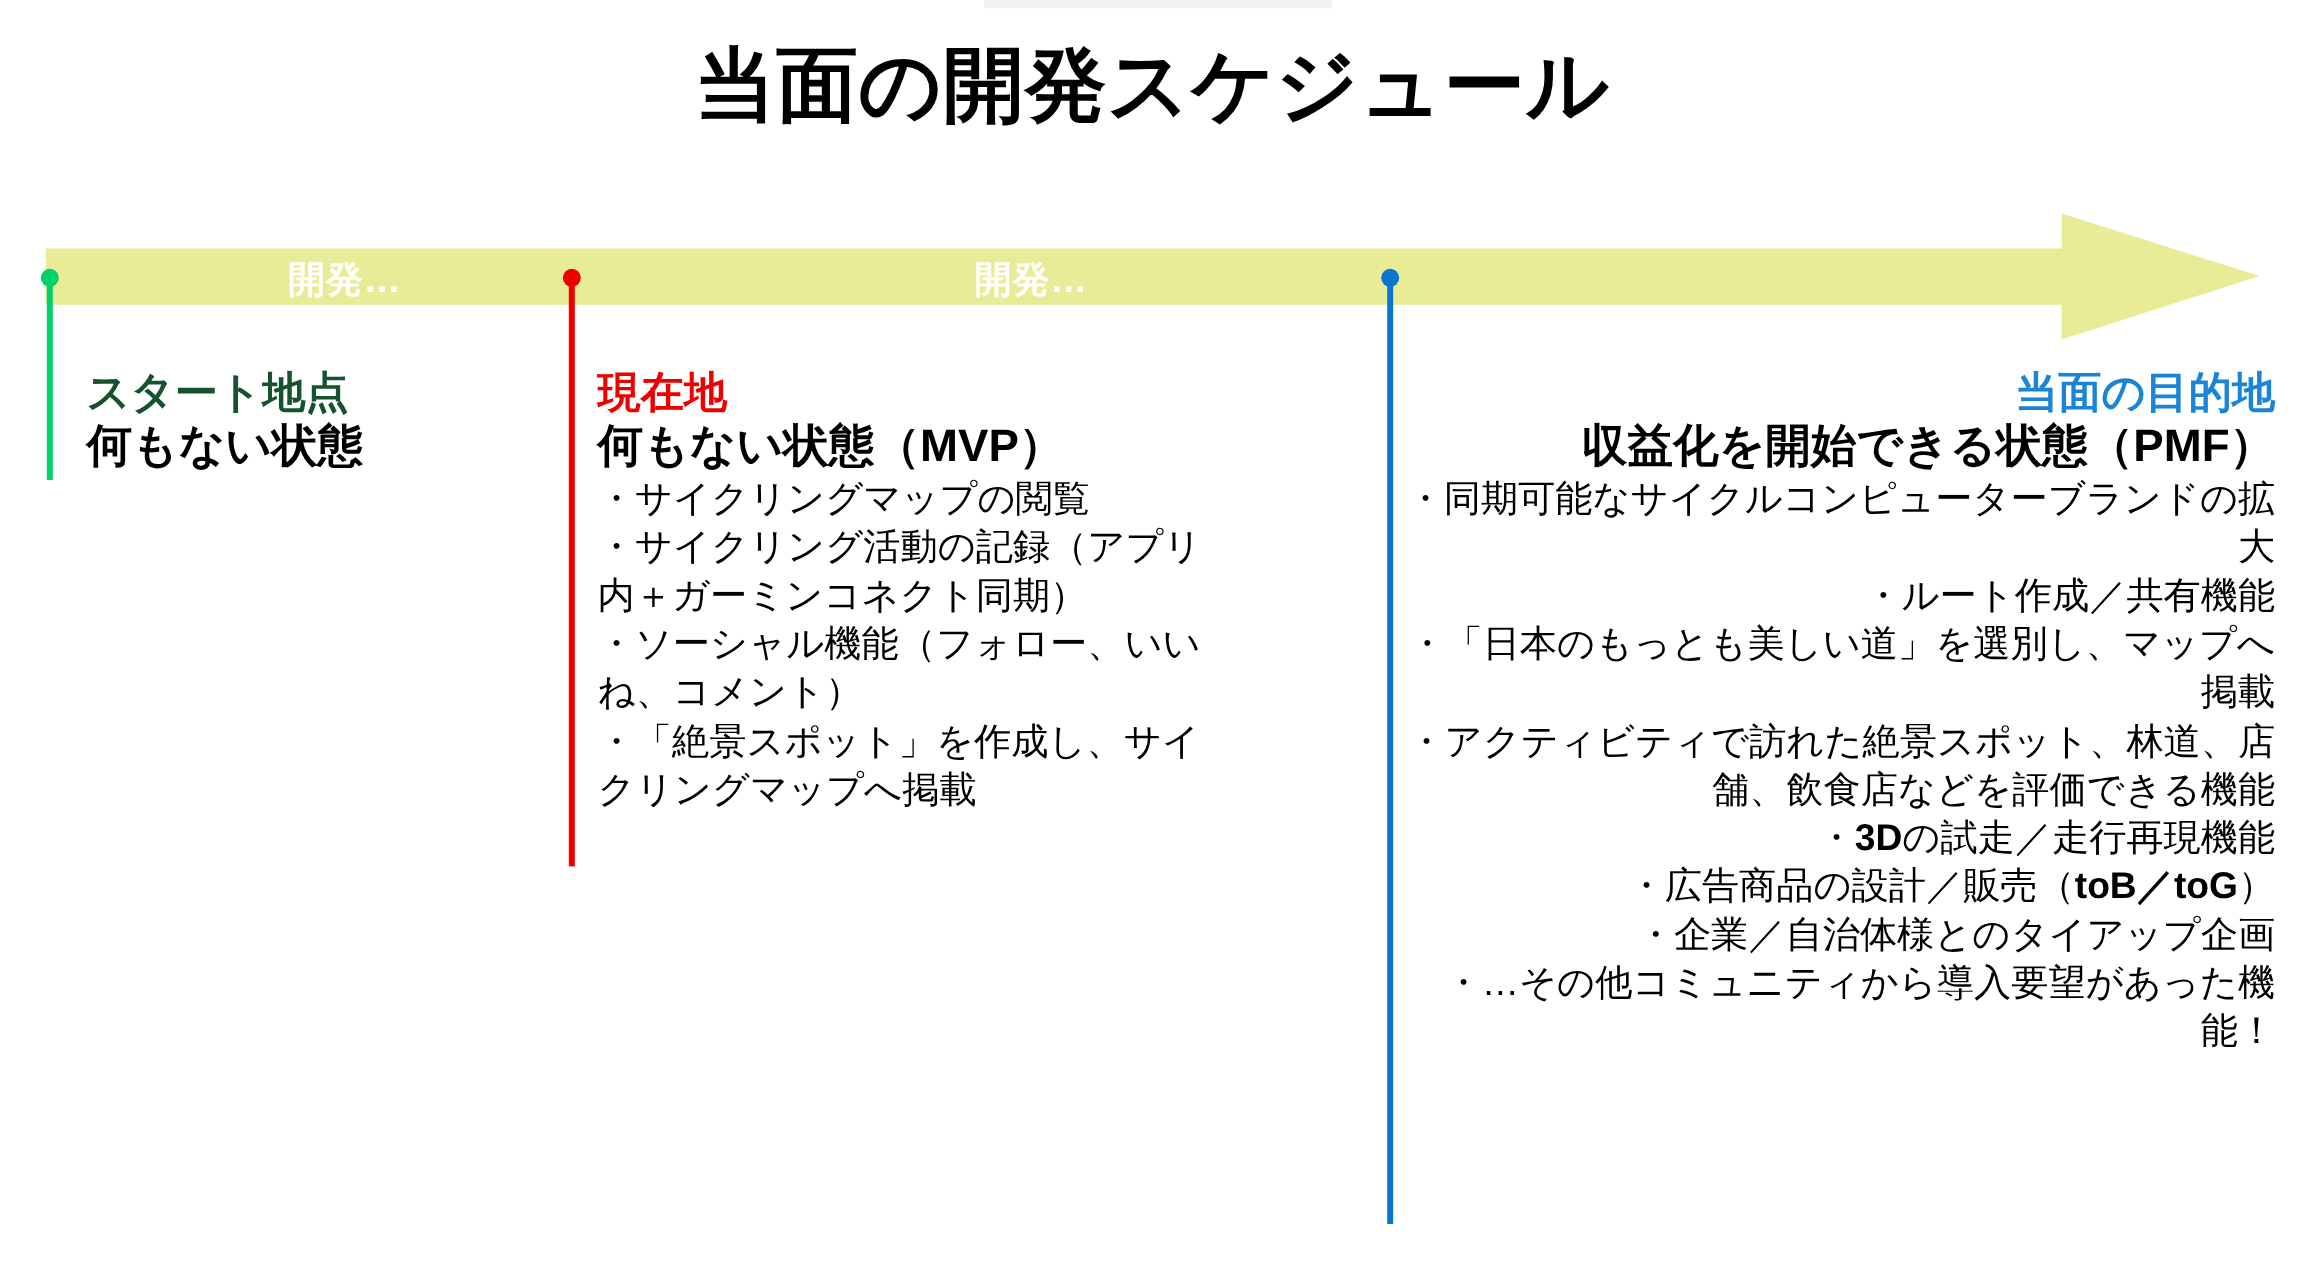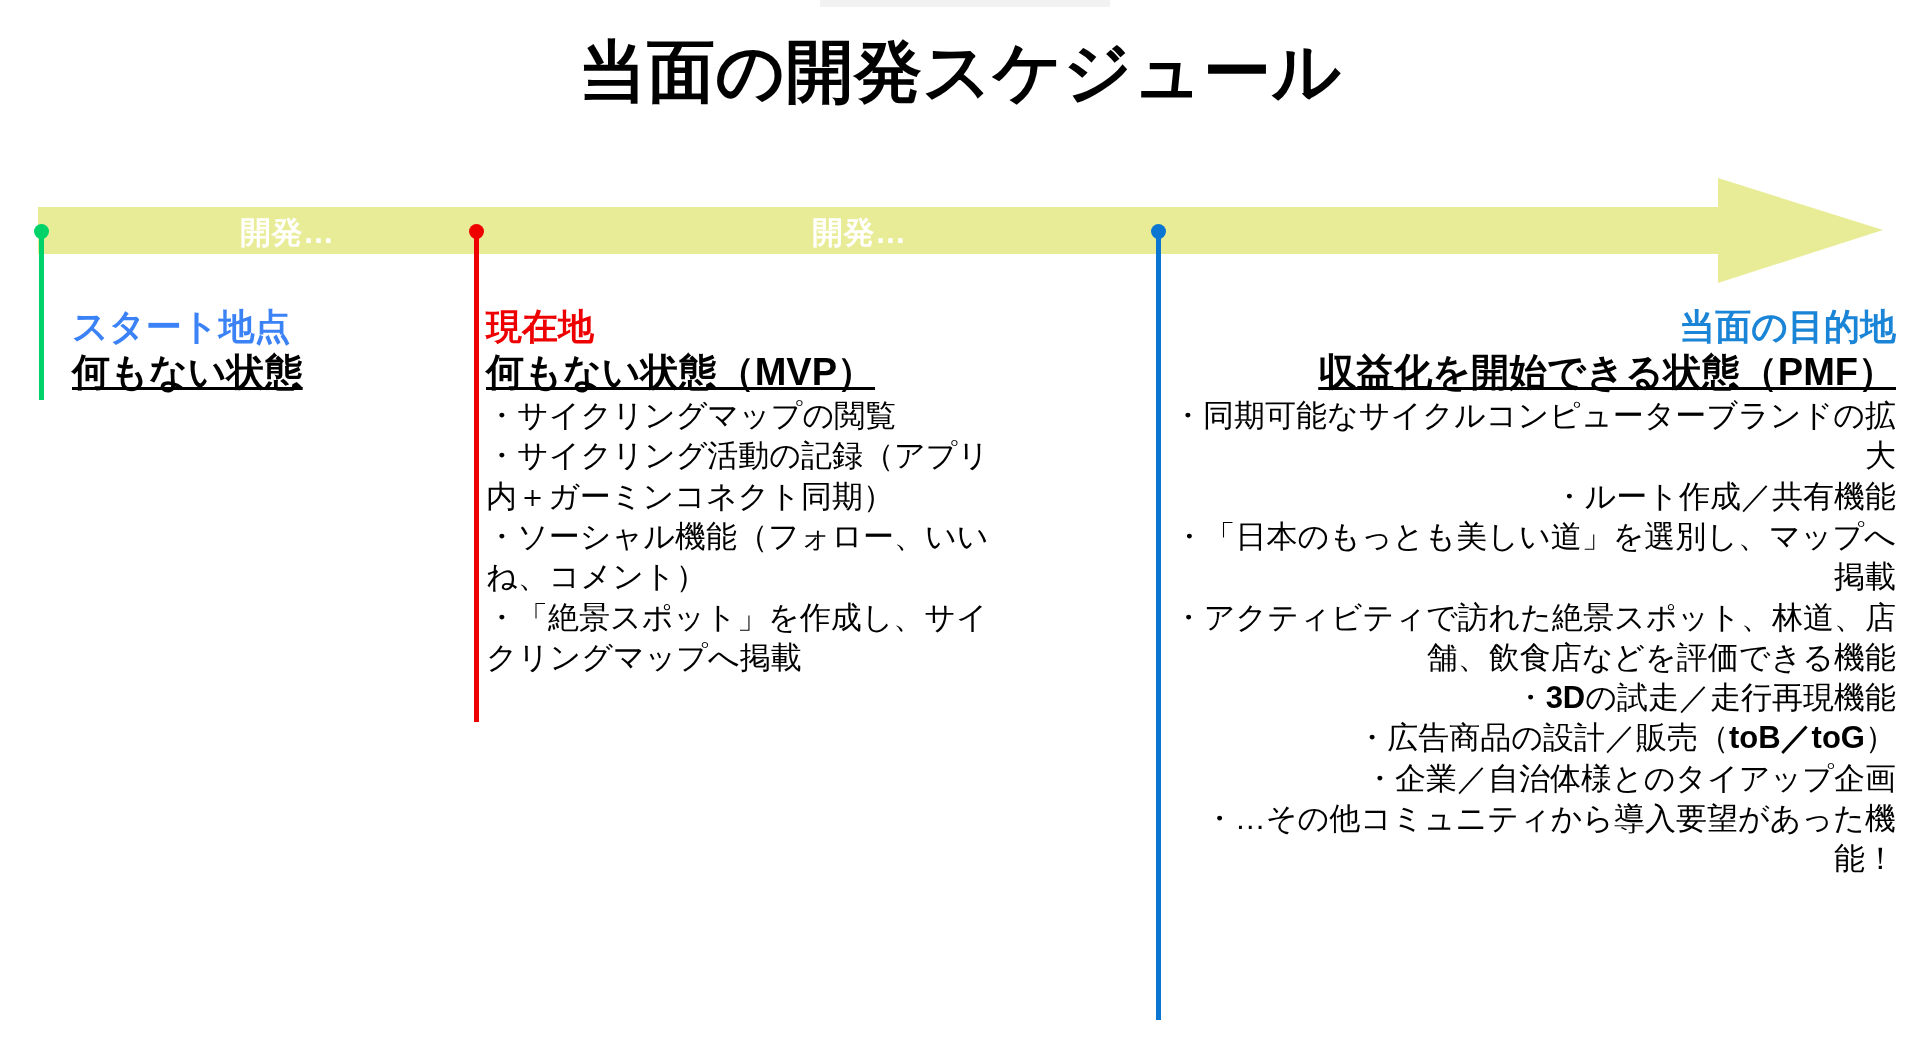--- a/index.html
+++ b/index.html
@@ -105,51 +105,50 @@
   .block {
     position: absolute;
   }
   .block-heading {
     font-size: 36px;
     font-weight: bold;
     line-height: 1.22;
     margin: 0;
     white-space: nowrap;
   }
-  .heading-start   { color: #3b82f6; }
+  .heading-start   { color: #14532d; }
   .heading-current { color: #ee0000; }
   .heading-goal    { color: #1a84d6; }
 
   .block-subtitle {
     font-size: 38px;
     font-weight: bold;
     color: #000000;
     line-height: 1.24;
     margin: 0;
     white-space: nowrap;
-    text-decoration: underline;
   }
 
   .bullets {
     margin: 0;
     padding: 0;
     list-style: none;
   }
   .bullets li {
     font-size: 31px;
     font-weight: normal;
     line-height: 1.30;
     color: #000000;
     margin: 0;
     text-indent: 0;
   }
   .bullets li b { font-weight: bold; }
 
   .block-start   { left: 72px;   top: 305px; width: 380px; }
-  .block-current { left: 472px;  top: 305px; width: 520px; }
+  .block-current { left: 484px;  top: 305px; width: 520px; }
   .block-current .bullets { margin-left: 14px; }
   .block-goal    { left: 1154px; top: 305px; width: 742px; text-align: right; }
   .block-goal .block-heading,
   .block-goal .block-subtitle { margin-left: 14px; }
   .block-goal .bullets { margin-left: 14px; }
   .block-current .block-heading,
   .block-current .block-subtitle { margin-left: 14px; }
 </style>
 </head>
 <body>

